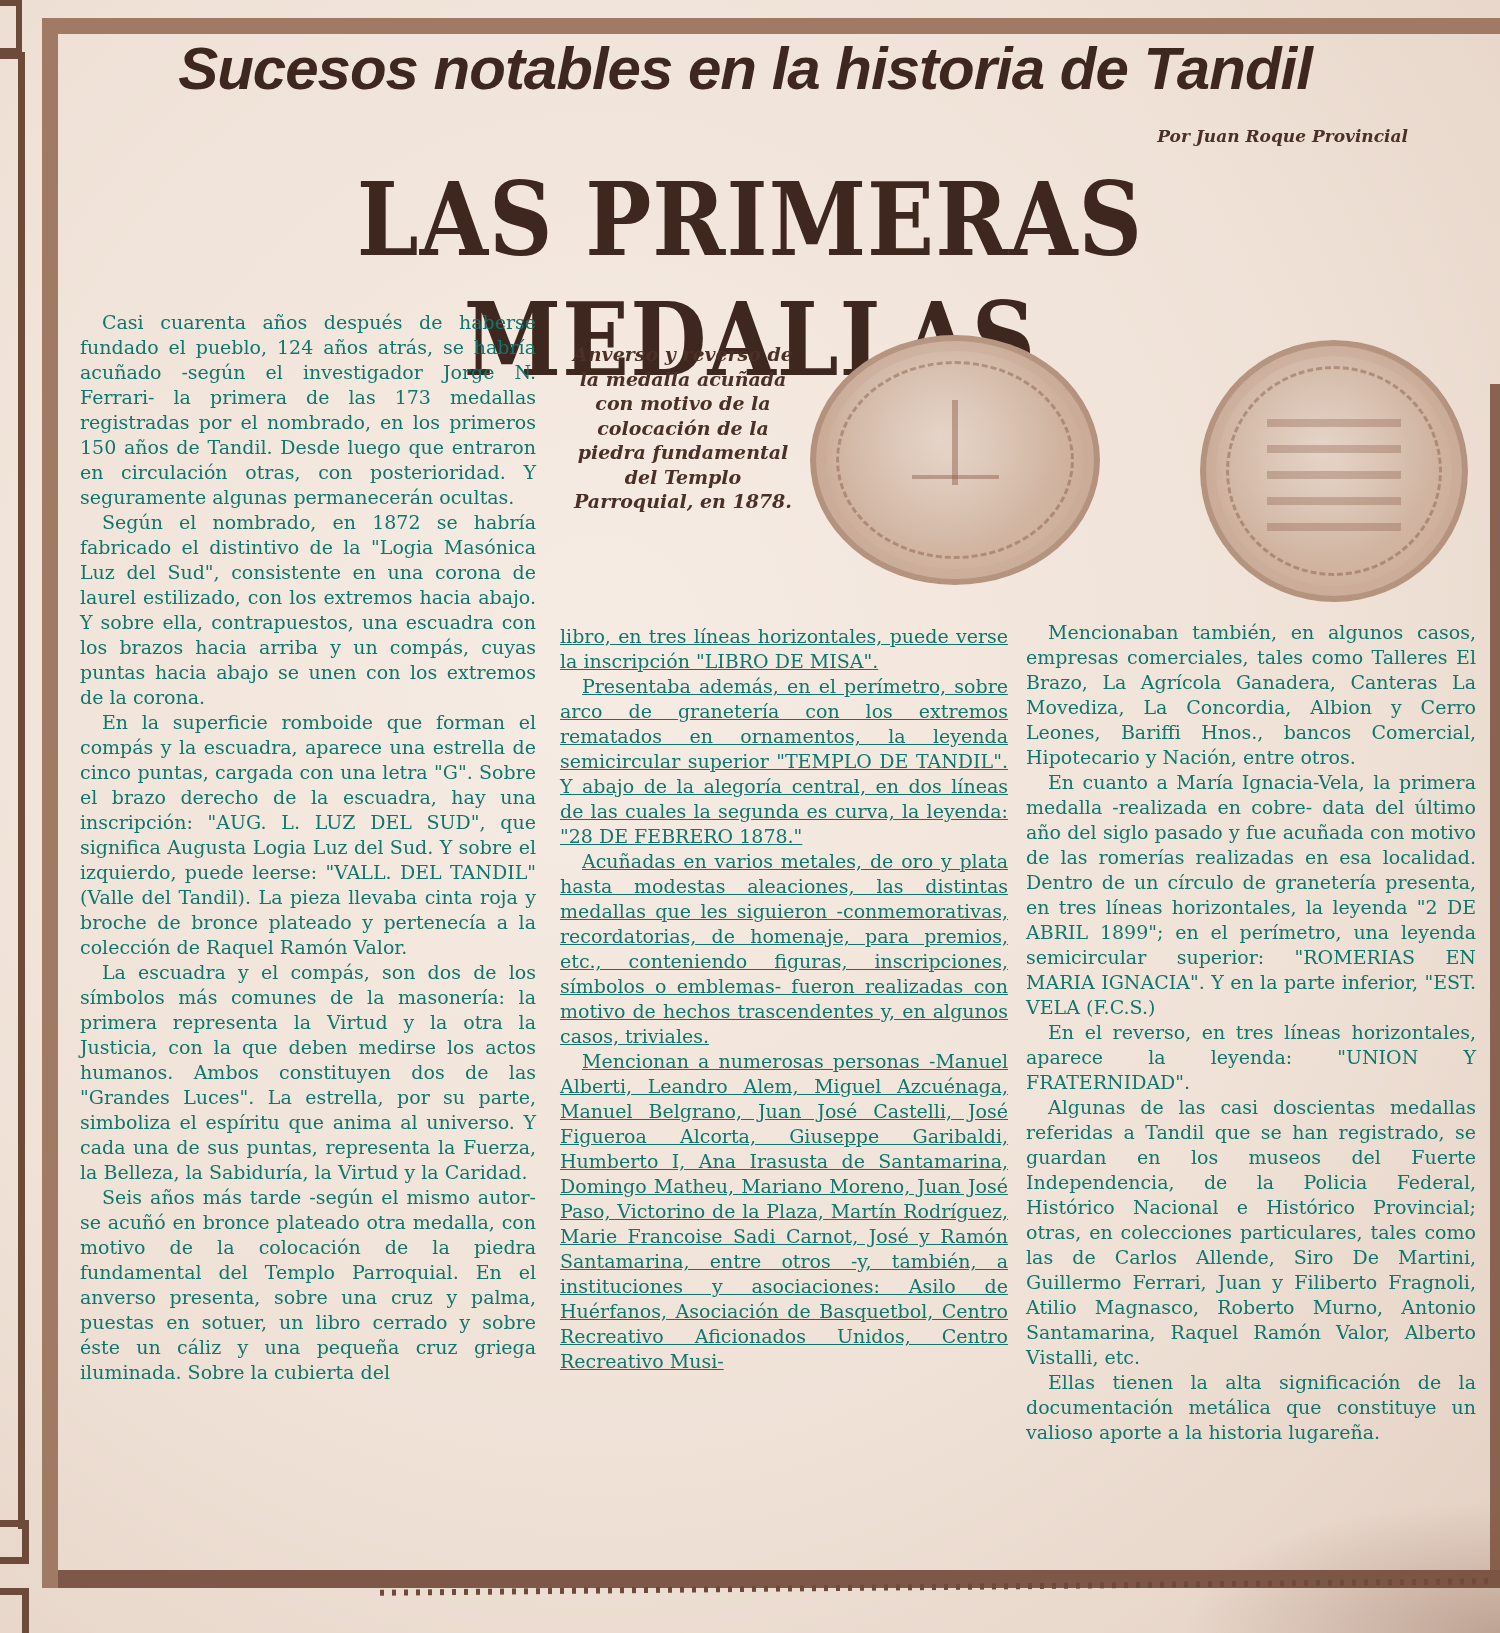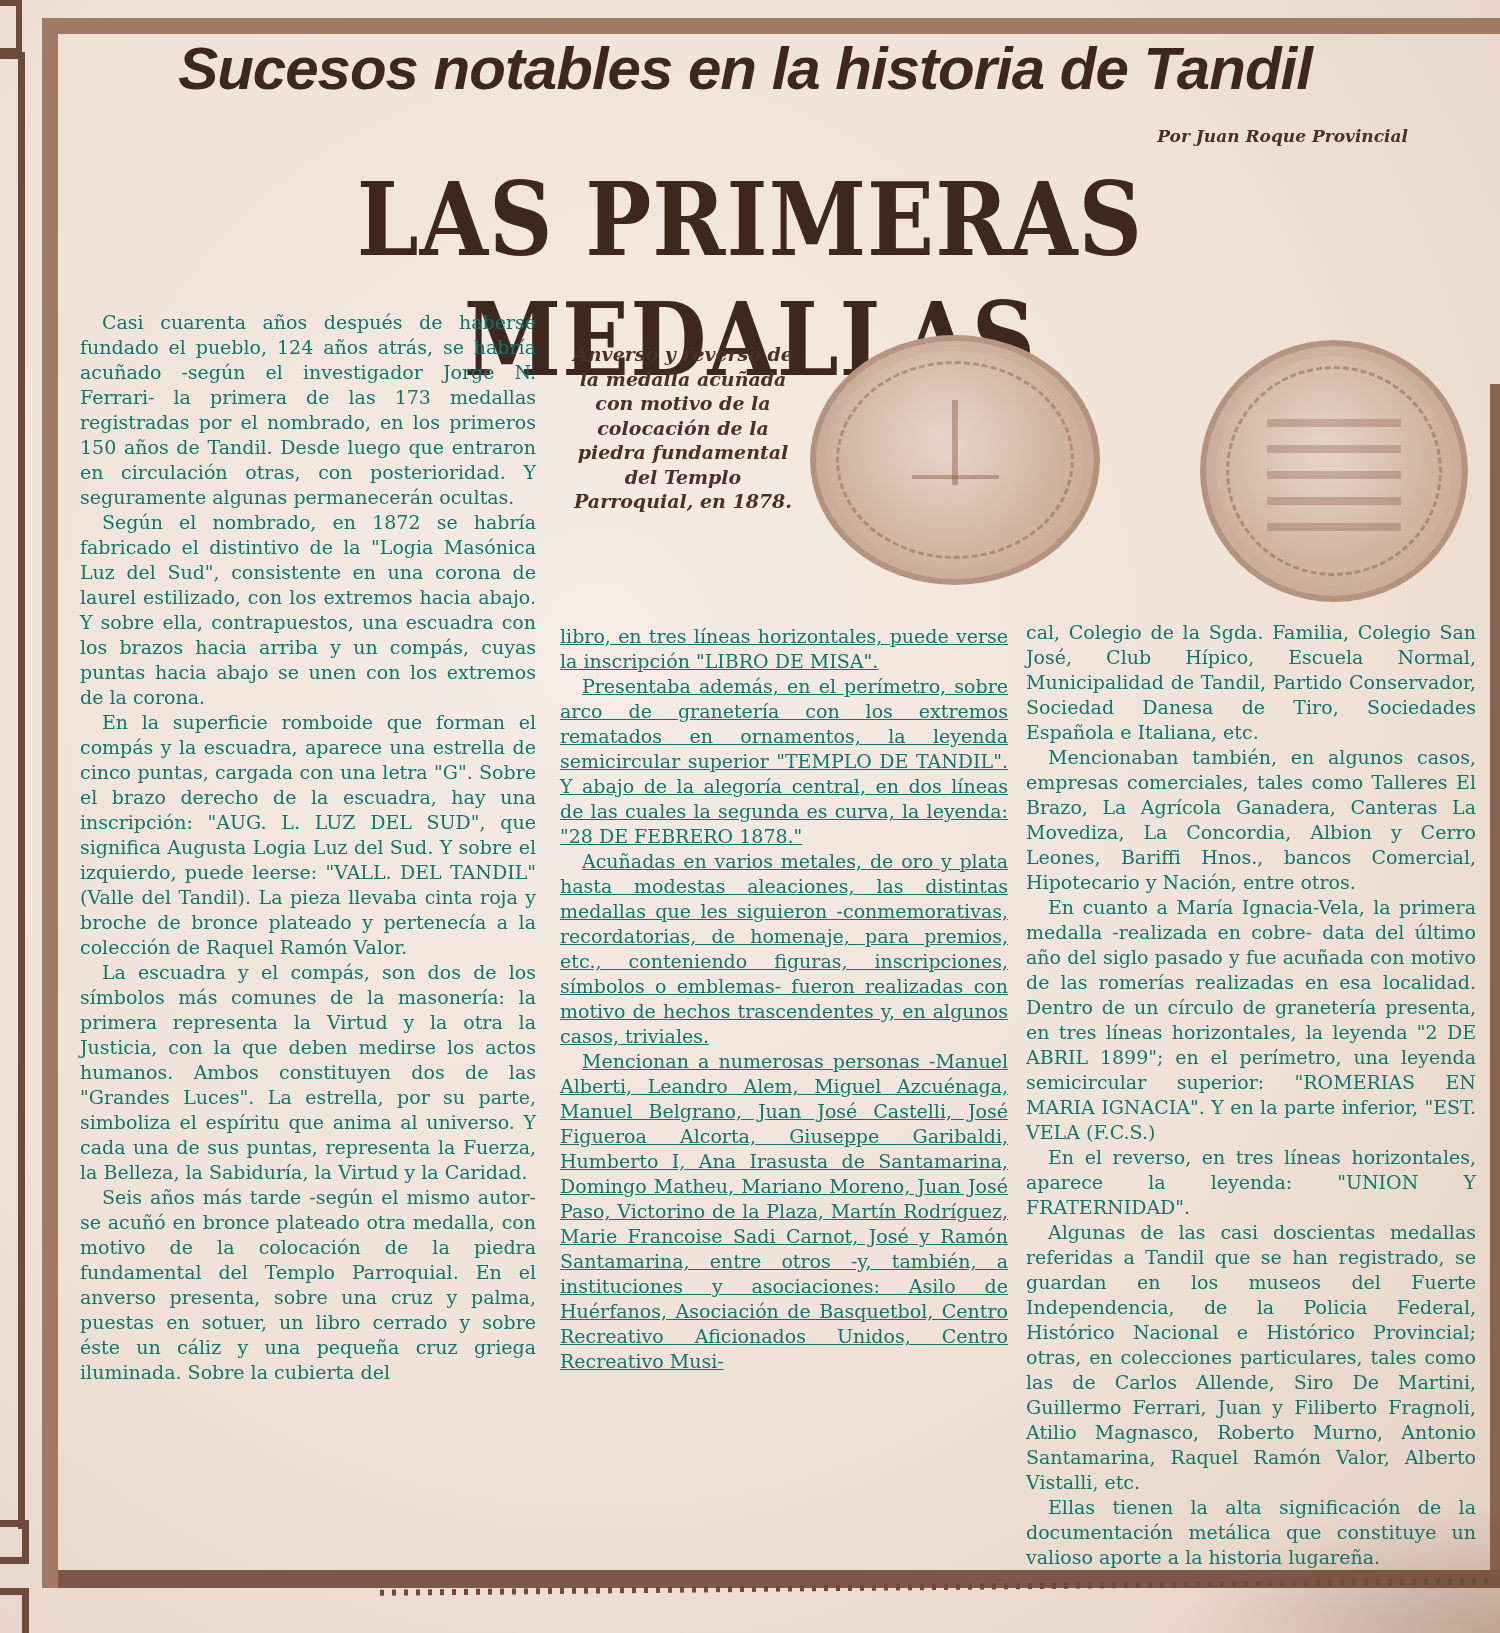--- a/index.html
+++ b/index.html
@@ -135,21 +135,20 @@
 </div>
 
 <div class="col col2">
   <p class="cont">libro, en tres líneas horizontales, puede verse la inscripción "LIBRO DE MISA".</p>
   <p>Presentaba además, en el perímetro, sobre arco de granetería con los extremos rematados en ornamentos, la leyenda semicircular superior "TEMPLO DE TANDIL". Y abajo de la alegoría central, en dos líneas de las cuales la segunda es curva, la leyenda: "28 DE FEBRERO 1878."</p>
   <p>Acuñadas en varios metales, de oro y plata hasta modestas aleaciones, las distintas medallas que les siguieron -conmemorativas, recordatorias, de homenaje, para premios, etc., conteniendo figuras, inscripciones, símbolos o emblemas- fueron realizadas con motivo de hechos trascendentes y, en algunos casos, triviales.</p>
   <p>Mencionan a numerosas personas -Manuel Alberti, Leandro Alem, Miguel Azcuénaga, Manuel Belgrano, Juan José Castelli, José Figueroa Alcorta, Giuseppe Garibaldi, Humberto I, Ana Irasusta de Santamarina, Domingo Matheu, Mariano Moreno, Juan José Paso, Victorino de la Plaza, Martín Rodríguez, Marie Francoise Sadi Carnot, José y Ramón Santamarina, entre otros -y, también, a instituciones y asociaciones: Asilo de Huérfanos, Asociación de Basquetbol, Centro Recreativo Aficionados Unidos, Centro Recreativo Musi-</p>
 </div>
 
 <div class="col col3">
-  <p class="cont">cal, Colegio de la Sgda. Familia, Colegio San José, Club Hípico, Escuela Normal, Municipalidad de Tandil, Partido Conservador, Sociedad Danesa de Tiro, Sociedades Española e Italiana, etc.</p>
   <p>Mencionaban también, en algunos casos, empresas comerciales, tales como Talleres El Brazo, La Agrícola Ganadera, Canteras La Movediza, La Concordia, Albion y Cerro Leones, Bariffi Hnos., bancos Comercial, Hipotecario y Nación, entre otros.</p>
   <p>En cuanto a María Ignacia-Vela, la primera medalla -realizada en cobre- data del último año del siglo pasado y fue acuñada con motivo de las romerías realizadas en esa localidad. Dentro de un círculo de granetería presenta, en tres líneas horizontales, la leyenda "2 DE ABRIL 1899"; en el perímetro, una leyenda semicircular superior: "ROMERIAS EN MARIA IGNACIA". Y en la parte inferior, "EST. VELA (F.C.S.)</p>
   <p>En el reverso, en tres líneas horizontales, aparece la leyenda: "UNION Y FRATERNIDAD".</p>
   <p>Algunas de las casi doscientas medallas referidas a Tandil que se han registrado, se guardan en los museos del Fuerte Independencia, de la Policia Federal, Histórico Nacional e Histórico Provincial; otras, en colecciones particulares, tales como las de Carlos Allende, Siro De Martini, Guillermo Ferrari, Juan y Filiberto Fragnoli, Atilio Magnasco, Roberto Murno, Antonio Santamarina, Raquel Ramón Valor, Alberto Vistalli, etc.</p>
   <p>Ellas tienen la alta significación de la documentación metálica que constituye un valioso aporte a la historia lugareña.</p>
 </div>
 
 <div class="dots"></div>
 <div class="shadow-corner"></div>
 

